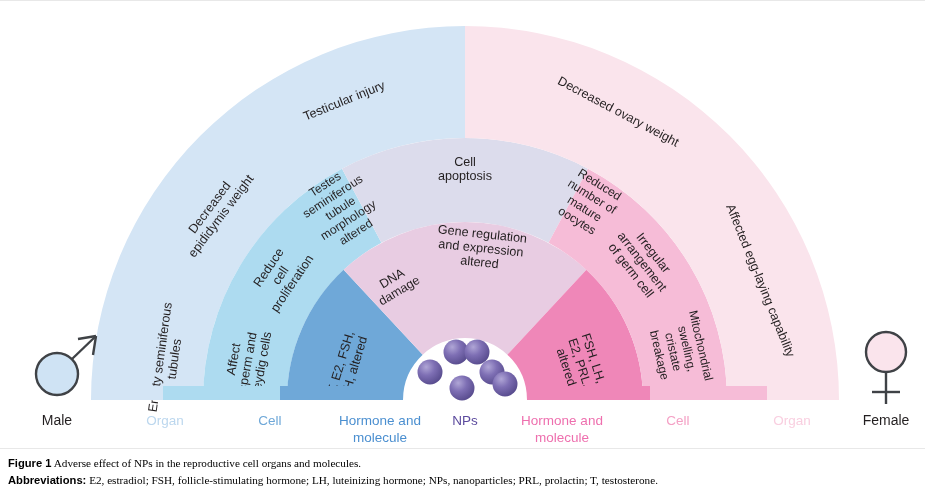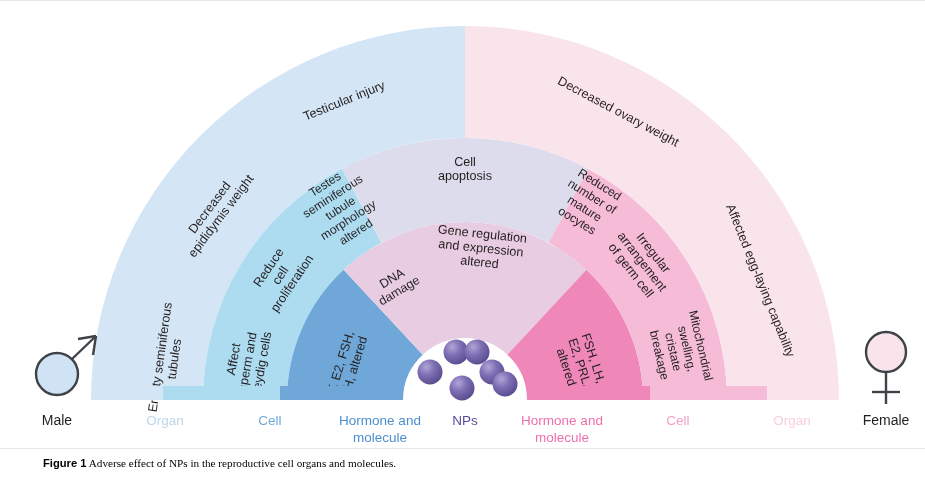--- a/index.html
+++ b/index.html
@@ -25,21 +25,21 @@
   .sex-text{
     font-family:"Liberation Sans", sans-serif;
     font-size:14px;fill:#231f20;text-anchor:middle;dominant-baseline:middle;
   }
   .caption{
     position:absolute;left:8px;top:455px;width:912px;
     font-family:"Liberation Serif", serif;
     font-size:11.2px;line-height:1.55;color:#000;
   }
   .caption .lead{font-family:"Liberation Sans", sans-serif;font-weight:bold;}
-  .caption-line{white-space:nowrap;margin-left:35px;}
+  .caption-line{white-space:nowrap;}
   .hr-top{position:absolute;left:0;top:0;width:925px;height:1px;background:#e8e8e8;}
   .hr-bot{position:absolute;left:0;top:448px;width:925px;height:1px;background:#e8e8e8;}
 </style>
 </head>
 <body>
 
 <div id="figure-root">
   <div class="hr-top"></div>
 
   <svg id="sunburst" viewBox="0 0 925 450">
@@ -198,14 +198,18 @@
     <text id="female-text" class="sex-text" x="886" y="421">Female</text>
   </svg>
 
   <div class="hr-bot"></div>
 
   <div class="caption">
     <div class="caption-line">
       <span class="lead">Figure 1</span>
       <span>Adverse effect of NPs in the reproductive cell organs and molecules.</span>
     </div>
+    <div class="caption-line">
+      <span class="lead">Abbreviations:</span>
+      <span>E2, estradiol; FSH, follicle-stimulating hormone; LH, luteinizing hormone; NPs, nanoparticles; PRL, prolactin; T, testosterone.</span>
+    </div>
   </div>
 </div>
 
 </body></html>

